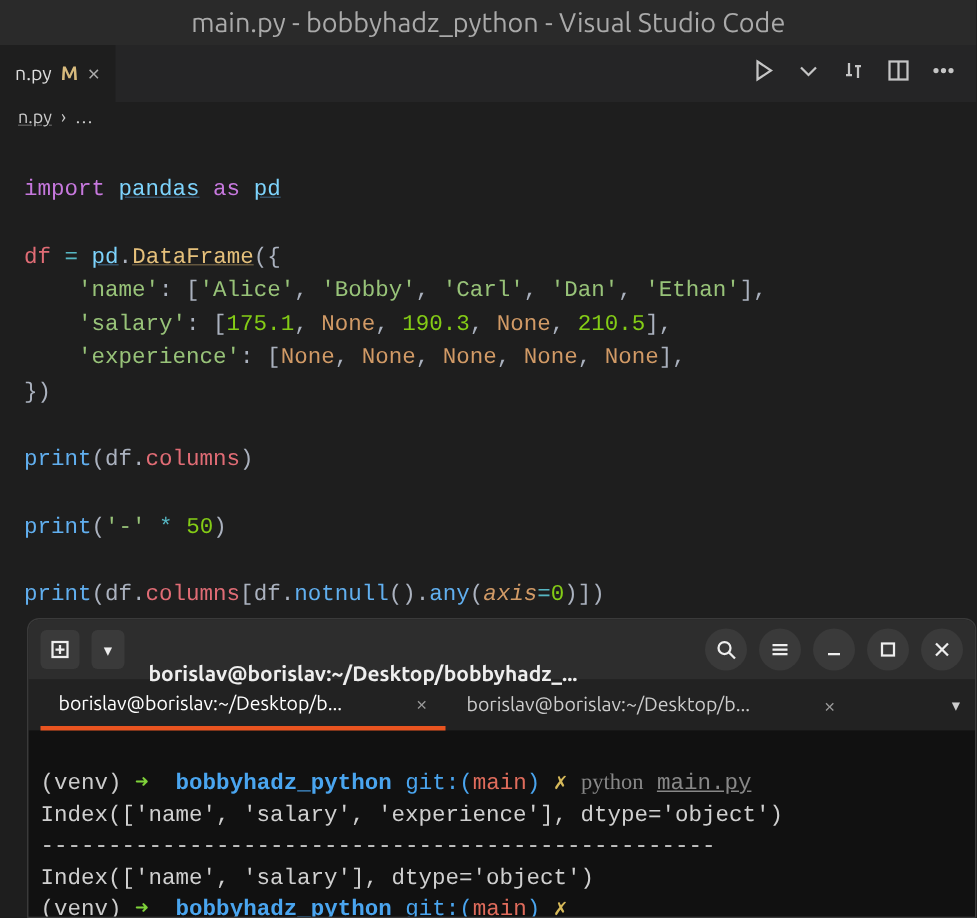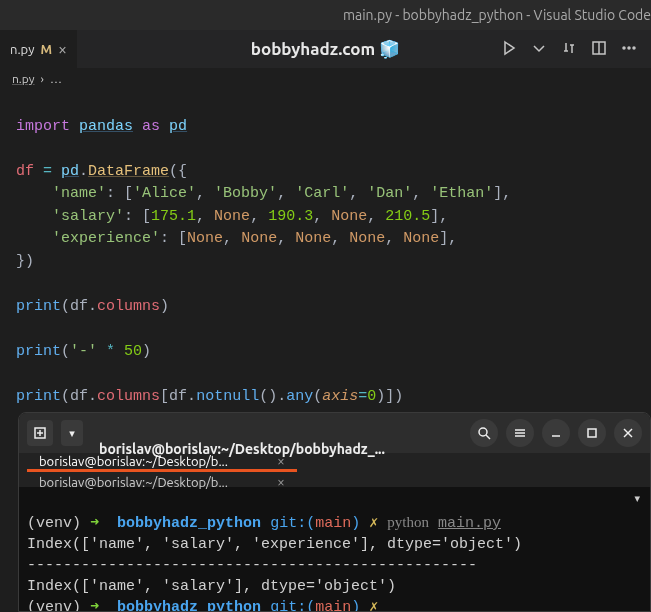--- a/index.html
+++ b/index.html
@@ -10,22 +10,22 @@
   font-family: 'Segoe UI', Ubuntu, sans-serif;
   color: #ccc;
   overflow: hidden;
   position: relative;
 }
 .title-bar {
   height: 30px;
   background: #2a2a2a;
   display: flex;
   align-items: center;
-  justify-content: flex-end;
-  font-size: 14px;
+  justify-content: center;
+  font-size: 18px;
   color: #aaa;
 }
 .tab-bar {
   height: 38px;
   background: #252526;
   display: flex;
   align-items: center;
   position: relative;
   justify-content: space-between;
 }
@@ -147,21 +147,20 @@
   color: #eee;
   font-size: 14px;
 }
 .term-tabs {
   height: 34px;
   background: #222;
   display: flex;
   align-items: stretch;
   padding-left: 8px;
   gap: 2px;
-  flex-direction: column;
 }
 .term-tab {
   flex: 0 0 auto;
   width: 270px;
   display: flex;
   align-items: center;
   padding: 0 12px;
   font-size: 13px;
   color: #ccc;
   gap: 8px;
@@ -212,24 +211,20 @@
 </div>
 
 <div class="tab-bar">
   <div class="tabs">
     <div class="tab">
       <span>n.py</span>
       <span class="mod">M</span>
       <span class="tab-close">×</span>
     </div>
   </div>
-  <div class="center-label">
-    <span>bobbyhadz.com</span>
-    <span class="cube">🧊</span>
-  </div>
   <div class="right-icons">
     <span>
       <svg class="icon-svg" viewBox="0 0 16 16">
           <path d="M4 2 L13 8 L4 14 Z"></path>
         </svg>
     </span>
     <span>
       <svg class="icon-svg" viewBox="0 0 16 16">
           <path d="M3 6 L8 11 L13 6"></path>
         </svg>

